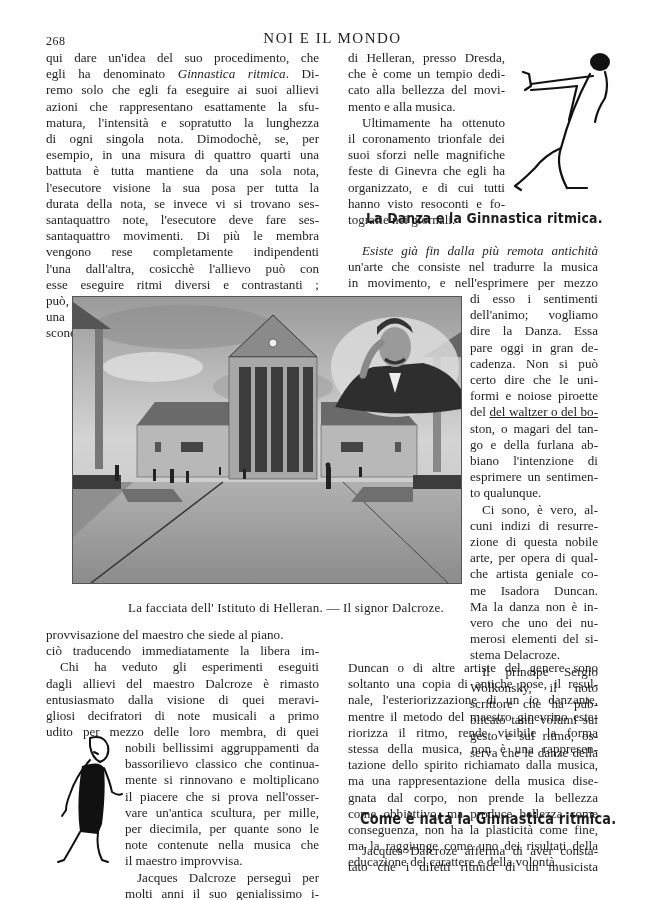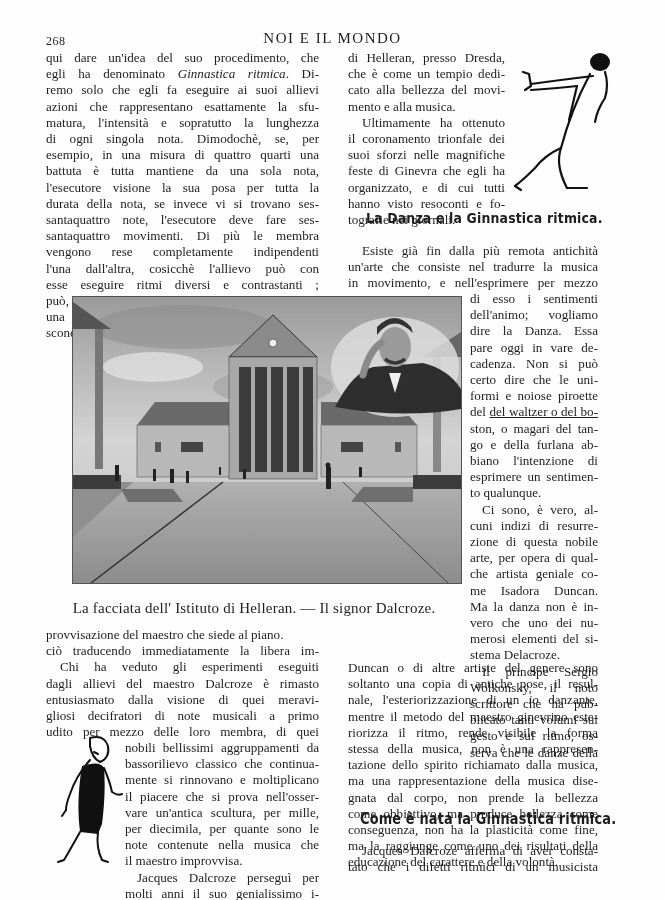--- a/index.html
+++ b/index.html
@@ -8,21 +8,21 @@
       font-family: "Liberation Serif", "DejaVu Serif", serif; color: #1e1e1e;
     }
     .page { position: absolute; left: 0; top: 0; width: 665px; height: 900px; background: #fefefe; }
     .pgnum { position: absolute; left: 46px; top: 34px; font-size: 12px; letter-spacing: 0.5px; }
     .running { position: absolute; left: 0; width: 665px; top: 30px; text-align: center; font-size: 15px; letter-spacing: 1.5px; box-sizing: border-box; }
     .blk { position: absolute; font-size: 13.1px; line-height: 16.2px; text-align: justify; }
     .blk .l { display: block; text-align: justify; text-align-last: justify; white-space: nowrap; }
     .blk .l.end { text-align-last: left; }
     .heading { position: absolute; font-family: "DejaVu Sans", "Liberation Sans", sans-serif; font-weight: bold; font-size: 13.5px; letter-spacing: 0.2px; transform: scaleX(0.86); transform-origin: left center; white-space: nowrap; }
     .photo { position: absolute; left: 72px; top: 296px; width: 390px; height: 288px; border: 1.5px solid #555; box-sizing: border-box; overflow: hidden; background: #bdbdbd; }
-    .caption { position: absolute; left: 44px; top: 600px; width: 420px; text-align: center; font-size: 15px; letter-spacing: 0.2px; }
+    .caption { position: absolute; left: 76px; top: 600px; width: 420px; text-align: center; font-size: 13px; letter-spacing: 0.2px; }
     svg { display: block; }
     .fig { position: absolute; }
   </style>
 </head>
 <body>
 
 <div class="page">
 
   <div class="pgnum">268</div>
   <div class="running">NOI E IL MONDO</div>
@@ -74,30 +74,30 @@
         <path d="M 56 98 Q 40 105 30 118 Q 18 130 10 136 L 16 140"></path>
         <path d="M 62 138 L 82 138"></path>
         <path d="M 72 36 L 64 70"></path>
       </g>
     </svg>
   </div>
 
   <div class="heading" style="left:366px; top:210px; font-size:14.5px;">La Danza e la Ginnastica ritmica.</div>
 
   <div class="blk" style="left:348px; top:243px; width:250px;">
-    <span class="l" style="padding-left:14px;">Esiste già fin dalla più remota antichità</span>
+    <span class="l" style="padding-left:14px;font-style:italic;">Esiste già fin dalla più remota antichità</span>
     <span class="l">un'arte che consiste nel tradurre la musica</span>
     <span class="l">in movimento, e nell'esprimere per mezzo</span>
   </div>
 
   <div class="blk" style="left:470px; top:291px; width:128px;">
     <span class="l">di esso i sentimenti</span>
     <span class="l">dell'animo; vogliamo</span>
     <span class="l">dire la Danza. Essa</span>
-    <span class="l">pare oggi in vare de-</span>
+    <span class="l">pare oggi in gran de-</span>
     <span class="l">cadenza. Non si può</span>
     <span class="l">certo dire che le uni-</span>
     <span class="l">formi e noiose piroette</span>
     <span class="l"><span>del </span><i style="font-style:normal;text-decoration:underline;">del waltzer o del bo-</i></span>
     <span class="l">ston, o magari del tan-</span>
     <span class="l">go e della furlana ab-</span>
     <span class="l">biano l'intenzione di</span>
     <span class="l">esprimere un sentimen-</span>
     <span class="l end">to qualunque.</span>
     <span class="l" style="padding-left:12px;">Ci sono, è vero, al-</span>

